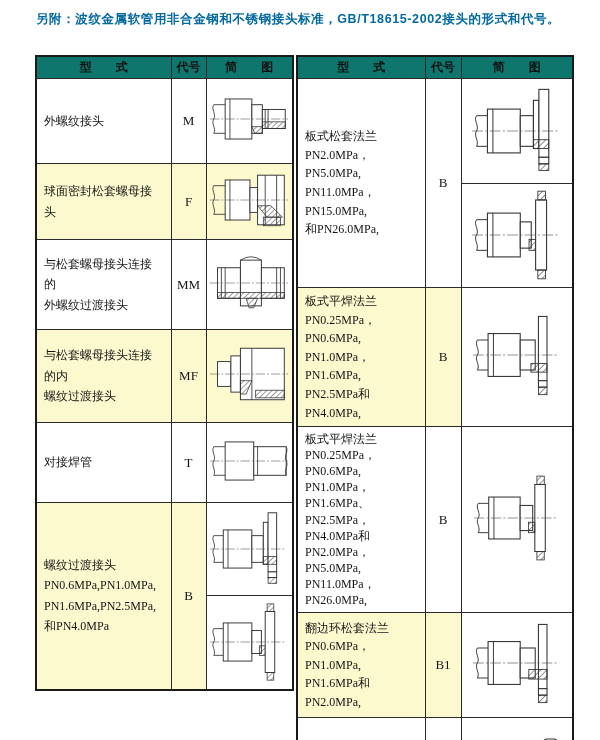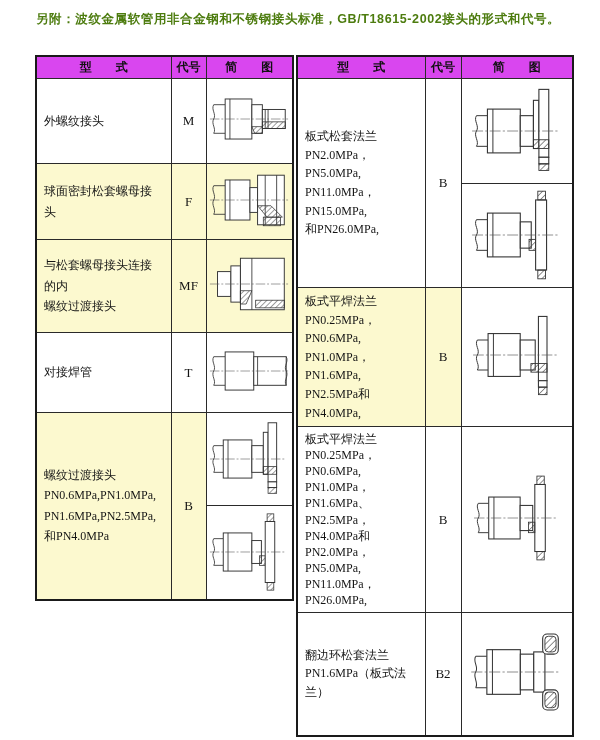--- a/index.html
+++ b/index.html
@@ -1,31 +1,31 @@
 <!DOCTYPE html>
 <html><head>
 <meta charset="utf-8">
 <style>
   * { margin:0; padding:0; box-sizing:border-box; }
   html,body { width:600px; height:740px; background:#ffffff; }
   body { position:relative; font-family:"Liberation Sans", sans-serif; color:#111; }
 
   .page-title {
     position:absolute; left:36px; top:11px;
-    font-size:12.5px; font-weight:bold; letter-spacing:0.6px; color:#4d7c0f;
+    font-size:12.5px; font-weight:bold; letter-spacing:0.6px; color:#0369a1;
     white-space:nowrap;
   }
 
   table { border-collapse:collapse; table-layout:fixed; position:absolute; border:2px solid #1a1a1a; background:#fff; }
   #left-table  { left:35px;  top:55px; width:257px; }
   #right-table { left:296px; top:55px; width:276px; }
 
   th, td { border:1px solid #2a2a2a; }
   th {
-    background:#d946ef; font-size:12px; font-weight:bold; color:#111;
+    background:#0f766e; font-size:12px; font-weight:bold; color:#111;
     text-align:center; white-space:pre; height:21px; padding:2px 0;
   }
   .type-cell {
     font-family:"Liberation Serif", serif;
     font-size:12px; line-height:1.7; padding:4px 7px;
     vertical-align:middle; text-align:left; white-space:pre-line; color:#141414;margin-top:44px;
   }
   #right-table .type-cell { line-height:1.55; }
   .tight { line-height:1.34 !important; }
   .code-cell {
@@ -103,20 +103,40 @@
         <rect class="s" x="52" y="8" width="28" height="52"></rect>
         <line class="l" x1="60" y1="8" x2="60" y2="60"></line>
             <line class="l" x1="72" y1="8" x2="72" y2="60"></line>
         <polygon class="h" points="52,40 66,40 78,52 62,52"></polygon>
         <rect class="h" x="58" y="52" width="18" height="9"></rect>
         <line class="cl" x1="2" y1="34" x2="84" y2="34"></line>
       </svg>
     </td>
   </tr>
 
+  <tr style="height:90px">
+    <td class="type-cell">与松套螺母接头连接的
+外螺纹过渡接头</td>
+    <td class="code-cell">MM</td>
+    <td class="diagram-cell">
+      <svg class="diag" width="82" height="64" viewBox="0 0 86 64">
+        <rect class="s" x="10" y="16" width="24" height="32"></rect>
+        <line class="l" x1="14" y1="16" x2="14" y2="48"></line>
+            <line class="l" x1="18" y1="16" x2="18" y2="48"></line>
+        <rect class="s" x="34" y="8" width="22" height="48"></rect>
+        <path class="l" d="M34,8 q11,-7 22,0"></path>
+        <rect class="s" x="56" y="16" width="24" height="32"></rect>
+        <line class="l" x1="72" y1="16" x2="72" y2="48"></line>
+            <line class="l" x1="76" y1="16" x2="76" y2="48"></line>
+        <rect class="h" x="10" y="42" width="70" height="6"></rect>
+        <polygon class="h" points="40,48 52,48 48,58 43,58"></polygon>
+        <line class="cl" x1="2" y1="32" x2="84" y2="32"></line>
+      </svg>
+    </td>
+  </tr>
 
   <tr style="height:93px">
     <td class="type-cell hl">与松套螺母接头连接的内
 螺纹过渡接头</td>
     <td class="code-cell hl">MF</td>
     <td class="diagram-cell hl">
       <svg class="diag" width="82" height="70" viewBox="0 0 86 70">
         <rect class="s" x="10" y="22" width="14" height="26"></rect>
         <rect class="s" x="24" y="16" width="10" height="38"></rect>
         <rect class="s" x="34" y="8" width="46" height="54"></rect>
@@ -280,20 +300,40 @@
         <rect class="s" x="46" y="30" width="12" height="24"></rect>
         <rect class="s" x="60" y="10" width="10" height="64"></rect>
         <rect class="h" x="62" y="2" width="7" height="8"></rect>
         <rect class="h" x="62" y="74" width="7" height="8"></rect>
         <rect class="h" x="54" y="46" width="6" height="10"></rect>
         <line class="cl" x1="2" y1="42" x2="82" y2="42"></line>
       </svg>
     </td>
   </tr>
 
+  <tr style="height:105px">
+    <td class="type-cell hl">翻边环松套法兰
+PN0.6MPa，PN1.0MPa,
+PN1.6MPa和PN2.0MPa,</td>
+    <td class="code-cell hl">B1</td>
+    <td class="diagram-cell">
+      <svg class="diag" width="96" height="90" viewBox="0 0 86 84">
+        <path class="l" d="M16,28 H6 M16,56 H6"></path>
+            <path class="l" d="M6,28 c-3,4.5 3,9.5 0,14 c-3,4.5 3,9.5 0,14"></path>
+        <rect class="s" x="16" y="22" width="30" height="40"></rect>
+            <line class="l" x1="21" y1="22" x2="21" y2="62"></line>
+        <rect class="s" x="46" y="28" width="14" height="28"></rect>
+        <rect class="s" x="63" y="6" width="8" height="60"></rect>
+        <rect class="h" x="54" y="48" width="17" height="9"></rect>
+        <rect class="s" x="63" y="66" width="8" height="6"></rect>
+        <rect class="h" x="63" y="72" width="8" height="7"></rect>
+        <line class="cl" x1="2" y1="42" x2="82" y2="42"></line>
+      </svg>
+    </td>
+  </tr>
 
   <tr style="height:123px">
     <td class="type-cell">翻边环松套法兰
 PN1.6MPa（板式法兰）</td>
     <td class="code-cell">B2</td>
     <td class="diagram-cell">
       <svg class="diag" width="96" height="96" viewBox="0 0 86 84">
         <path class="l" d="M16,28 H6 M16,56 H6"></path>
             <path class="l" d="M6,28 c-3,4.5 3,9.5 0,14 c-3,4.5 3,9.5 0,14"></path>
         <rect class="s" x="16" y="22" width="30" height="40"></rect>

